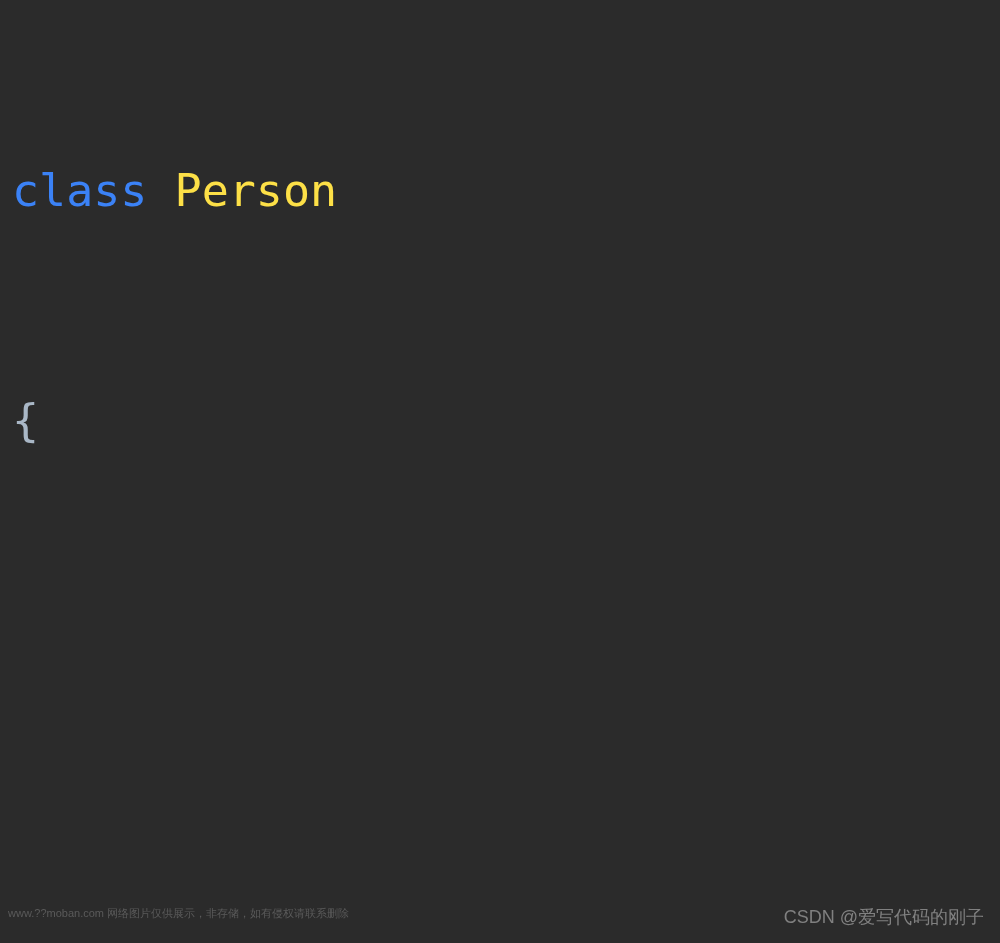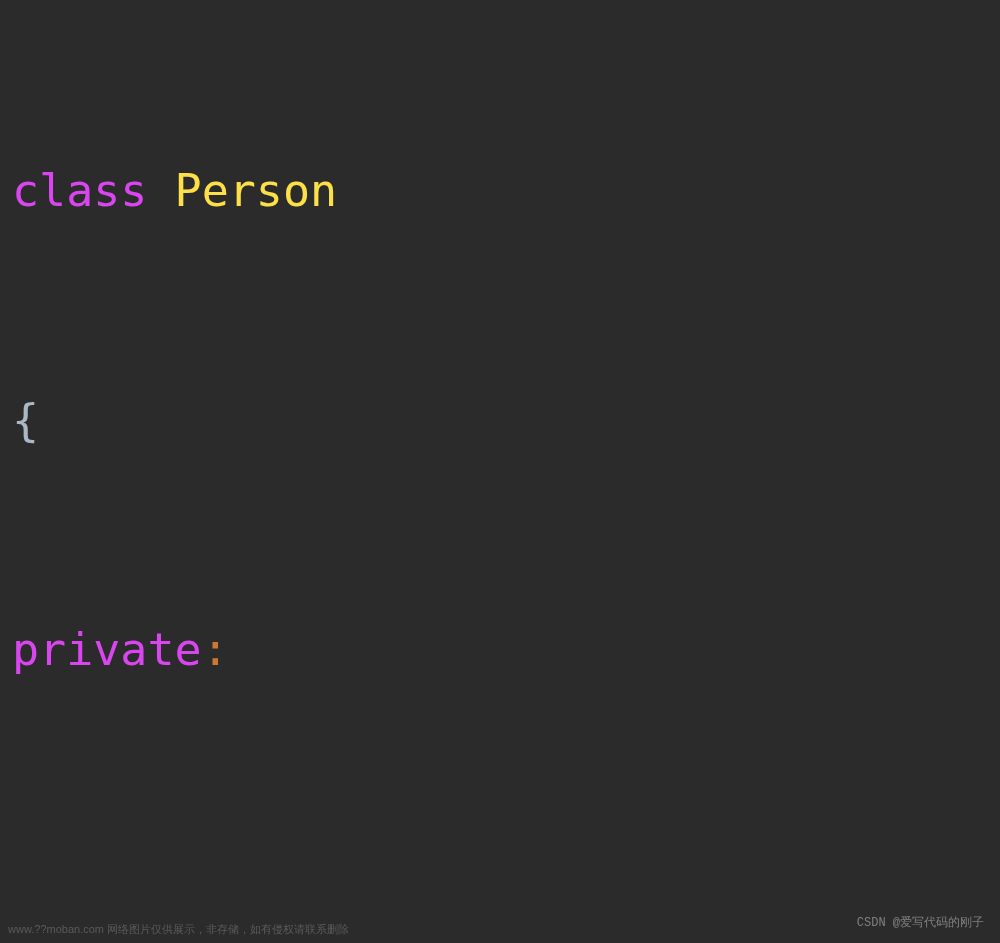--- a/index.html
+++ b/index.html
@@ -22,48 +22,47 @@
       padding: 0 10px;
       white-space: pre;
     }
     .line {
       display: block;
       position: relative;
       padding-left: 2px;
     }
     .preprocessor { color: #b8c480; }
     .include-lib { color: #6a8759; }
-    .keyword { color: #d946ef; }
+    .keyword { color: #3b82f6; }
     .class-name { color: #fde047; }
     .brace { color: #a9b7c6; }
     .colon { color: #cc7832; }
     .watermark-left {
       position: absolute;
-      bottom: 4px;
+      bottom: 20px;
       left: 8px;
       font-size: 11px;
       color: #5a5a5a;
       font-family: sans-serif;
     }
     .watermark-right {
       position: absolute;
       bottom: 10px;
       right: 16px;
-      font-size: 12px;
+      font-size: 18px;
       color: #808080;
-      font-family: Liberation Mono, monospace;
+      font-family: Liberation Sans, sans-serif;
     }
   </style>
 </head>
 <body>
 
 <div class="code-area">
   <div class="line"><span class="keyword">class</span><span class="class-name"> Person</span></div>
   <div class="line"><span class="brace">{</span></div>
-  <div class="line"><span class="keyword">private</span><span class="colon">:</span></div>
   
   
   
   
   
   
   
 </div>
 
 <div class="watermark-left">www.??moban.com 网络图片仅供展示，非存储，如有侵权请联系删除</div>

